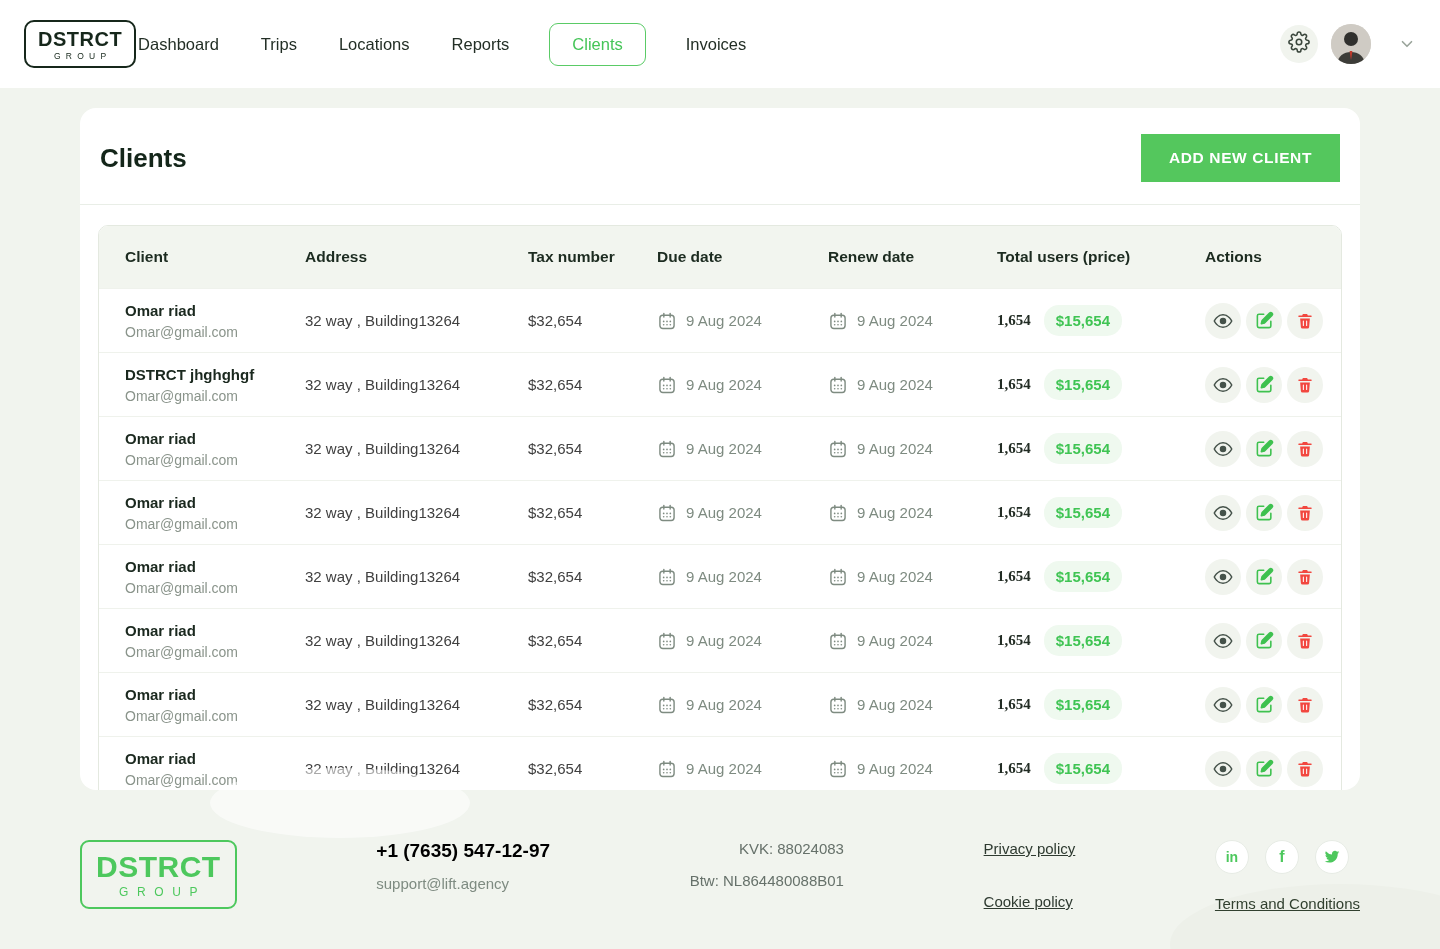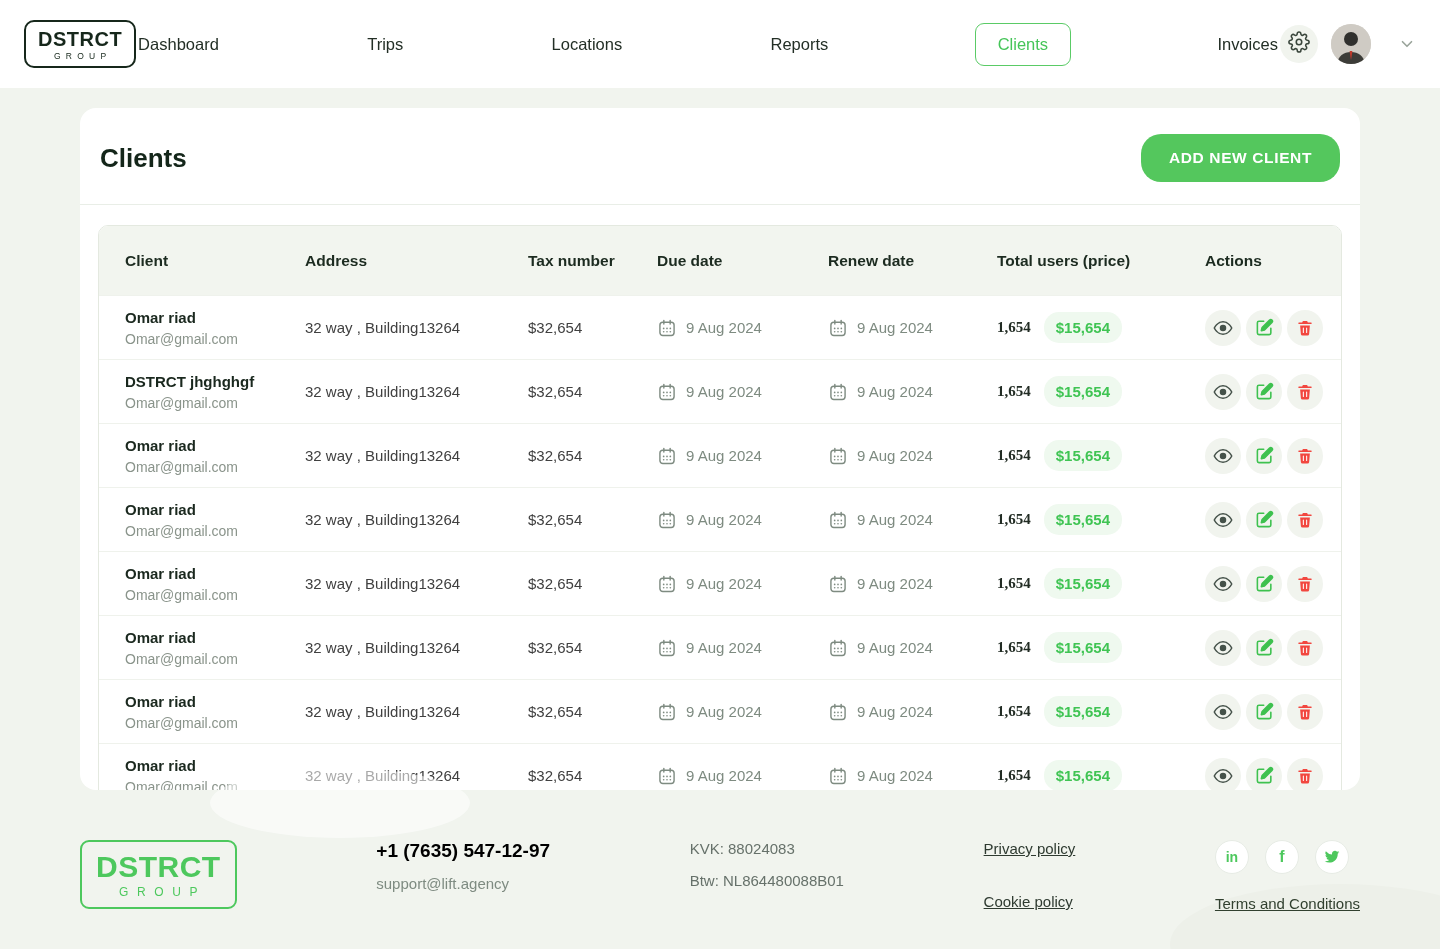--- a/index.html
+++ b/index.html
@@ -15,21 +15,21 @@
     display:flex; align-items:center;
     padding:0 24px;
   }
   .logo-box {
     border:2px solid #16271B; border-radius:10px;
     padding:7px 12px 6px; text-align:center; cursor:pointer;
     background:#fff;
   }
   .logo-box .l1 { font-size:20px; font-weight:bold; letter-spacing:0.5px; color:#16271B; line-height:1; }
   .logo-box .l2 { font-size:8.5px; letter-spacing:0.62em; color:#16271B; margin-top:3px; margin-right:-0.62em; line-height:1; }
-  .nav-center { flex:1; display:flex; justify-content:space-between; align-items:center; gap:38px; }
+  .nav-center { flex:1; display:flex; justify-content:flex-start; align-items:center; gap:38px; }
   .nav-item {
     font-size:16.5px; color:#232F26; cursor:pointer; padding:11px 2px;
     white-space:nowrap;
   }
   .nav-item.active {
     color:#45C558; border:1.5px solid #5ACB66; border-radius:9px;
     padding:11px 22px;
   }
   .nav-right { display:flex; align-items:center; gap:13px; }
   .gear-btn {
@@ -50,36 +50,36 @@
   .card {
     margin:20px 80px 0; background:#FFFFFF; border-radius:16px;
     height:682px; overflow:hidden;
   }
   .card-head {
     display:flex; align-items:center; justify-content:space-between;
     padding:26px 20px 22px; border-bottom:1px solid #E9EEE7;
   }
   .page-title { font-size:26px; font-weight:bold; color:#14261A; }
   .add-btn {
-    background:#54C75D; color:#fff; border:none; border-radius:20px;
+    background:#54C75D; color:#fff; border:none; border-radius:0;
     font-family:inherit; font-size:15.5px; font-weight:bold; letter-spacing:0.04em;
     padding:15px 28px; cursor:pointer;
   }
   
   .table {
     margin:20px 18px 0; border:1px solid #E4E9E0;
     border-radius:10px 10px 0 0;
   }
   .trow {
     display:grid;
     grid-template-columns:180px 223px 129px 171px 169px 208px 1fr;
     align-items:center; padding-left:26px;
   }
   .thead {
-    background:#F2F5EF; height:69px; border-radius:9px 9px 0 0;
+    background:#F2F5EF; height:62px; border-radius:9px 9px 0 0;
     font-weight:bold; font-size:15.5px; color:#1C2B20;
   }
   .tbody .trow { height:64px; background:#fff; border-top:1px solid #EFF2EC; }
   .cell-client .c-name { font-size:15px; font-weight:bold; color:#1A281E; }
   .cell-client .c-email { font-size:14px; color:#8A948B; margin-top:5px; }
   .muted { font-size:15px; color:#404040; }
   .cell-date { display:flex; align-items:center; gap:9px; font-size:15px; color:#7E8B81; }
   .cell-users { display:flex; align-items:center; gap:13px; }
   .u-count { font-size:15px; font-weight:bold; color:#222C24;font-family:Liberation Serif, serif; }
   .u-price {
@@ -104,21 +104,21 @@
   }
   .footer-inner { position:relative; display:flex; justify-content:space-between; }
   .f-logo {
     border:2px solid #4DC85D; border-radius:9px; padding:10px 14px 9px;
     text-align:center; align-self:flex-start; background:transparent;
   }
   .f-logo .l1 { font-size:30px; font-weight:bold; color:#4DC85D; line-height:1; letter-spacing:0.5px; }
   .f-logo .l2 { font-size:12px; letter-spacing:0.72em; margin-right:-0.72em; color:#4DC85D; margin-top:4px; line-height:1; }
   .f-phone { font-size:19px; font-weight:bold; color:#000000; }
   .f-mail { font-size:15px; color:#7E8B81; margin-top:13px; }
-  .f-reg div { font-size:15px; color:#66716A; }
+  .f-reg div { font-size:15px; color:#66716A;text-align:right; }
   .f-reg div + div { margin-top:15px; }
   .f-links a { display:block; font-size:15px; color:#2E3A30; text-decoration:underline; cursor:pointer; }
   .f-links a + a { margin-top:36px; }
   .f-social-wrap { text-align:center; }
   .social-row { display:flex; gap:16px; }
   .soc-btn {
     width:34px; height:34px; border-radius:50%; background:#FFFFFF;
     border:1px solid #E7ECE5; display:flex; align-items:center; justify-content:center;
     cursor:pointer; color:#4DC85D; font-weight:bold; font-size:14px; font-family:inherit;
   }

